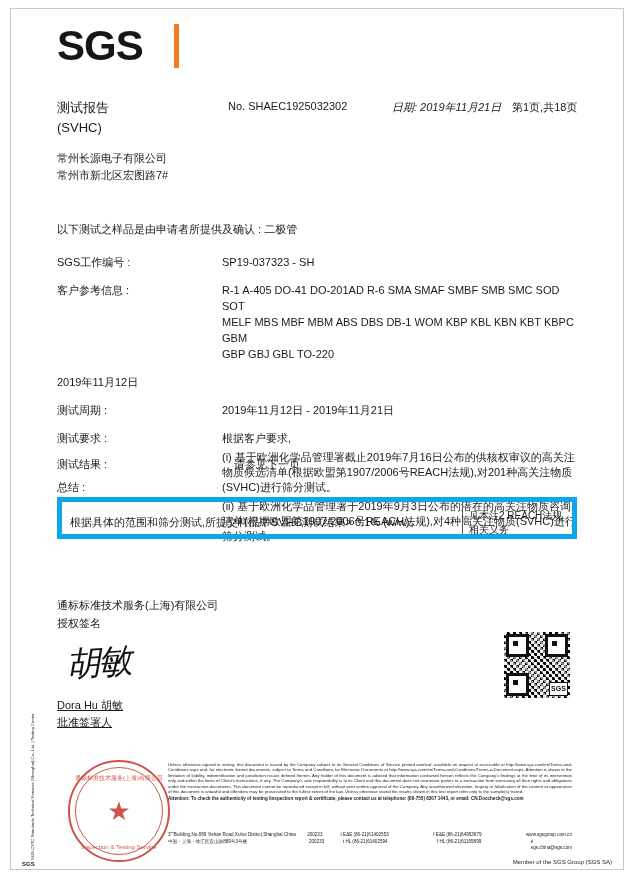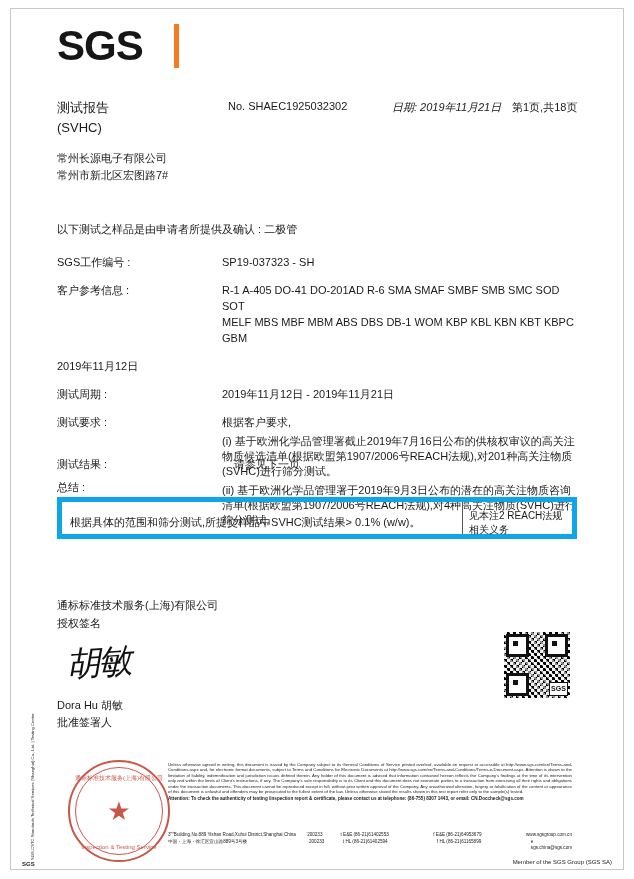--- a/index.html
+++ b/index.html
@@ -205,20 +205,21 @@
     letter-spacing: -2px;
     transform: rotate(-4deg);
   }
   .sign-name {
     position: absolute;
     left: 57px;
     top: 697px;
     font-size: 11px;
     color: #1a1a1a;
     line-height: 17px;
+    text-decoration: underline;
   }
 
   
   .qr {
     position: absolute;
     left: 502px;
     top: 630px;
     width: 66px;
     height: 66px;
     background:
@@ -388,20 +389,21 @@
       <div class="field-label">SGS工作编号 :</div>
       <div class="field-value">
         <span class="line">SP19-037323 - SH</span>
       </div>
     </div>
     <div class="field-row">
       <div class="field-label">客户参考信息 :</div>
       <div class="field-value">
         <span class="line">R-1 A-405 DO-41 DO-201AD R-6 SMA SMAF SMBF SMB SMC SOD SOT</span>
         <span class="line">MELF MBS MBF MBM ABS DBS DB-1 WOM KBP KBL KBN KBT KBPC GBM</span>
+        <span class="line">GBP GBJ GBL TO-220</span>
       </div>
     </div>
     <div class="field-row">
       <div class="field-value">
         <span class="line">2019年11月12日</span>
       </div>
     </div>
     <div class="field-row">
       <div class="field-label">测试周期 :</div>
       <div class="field-value">

